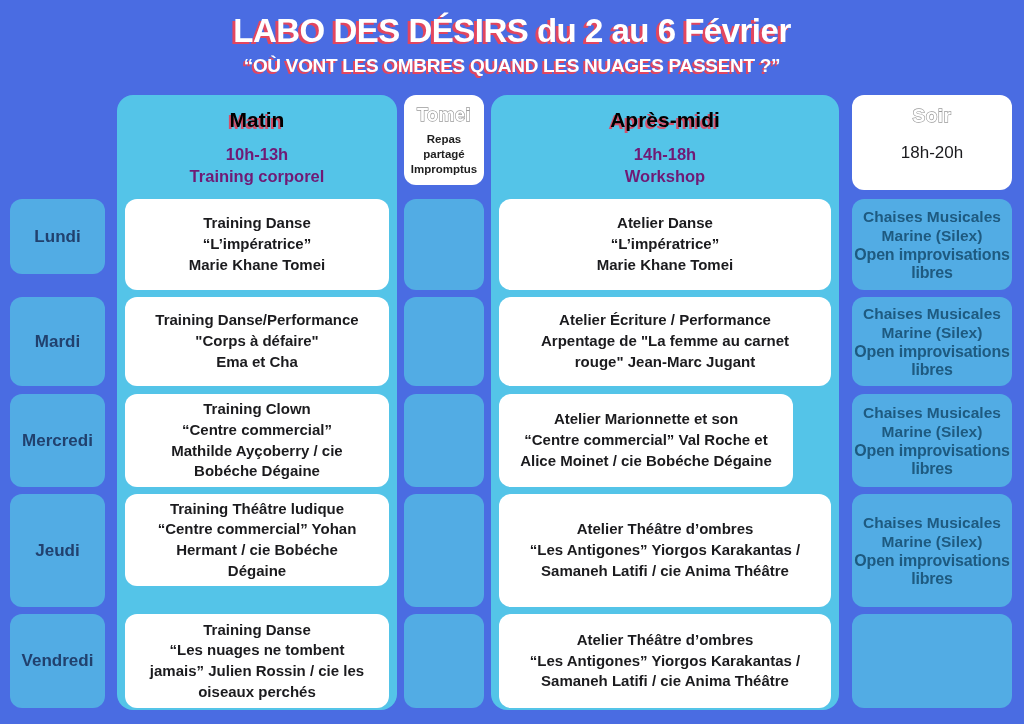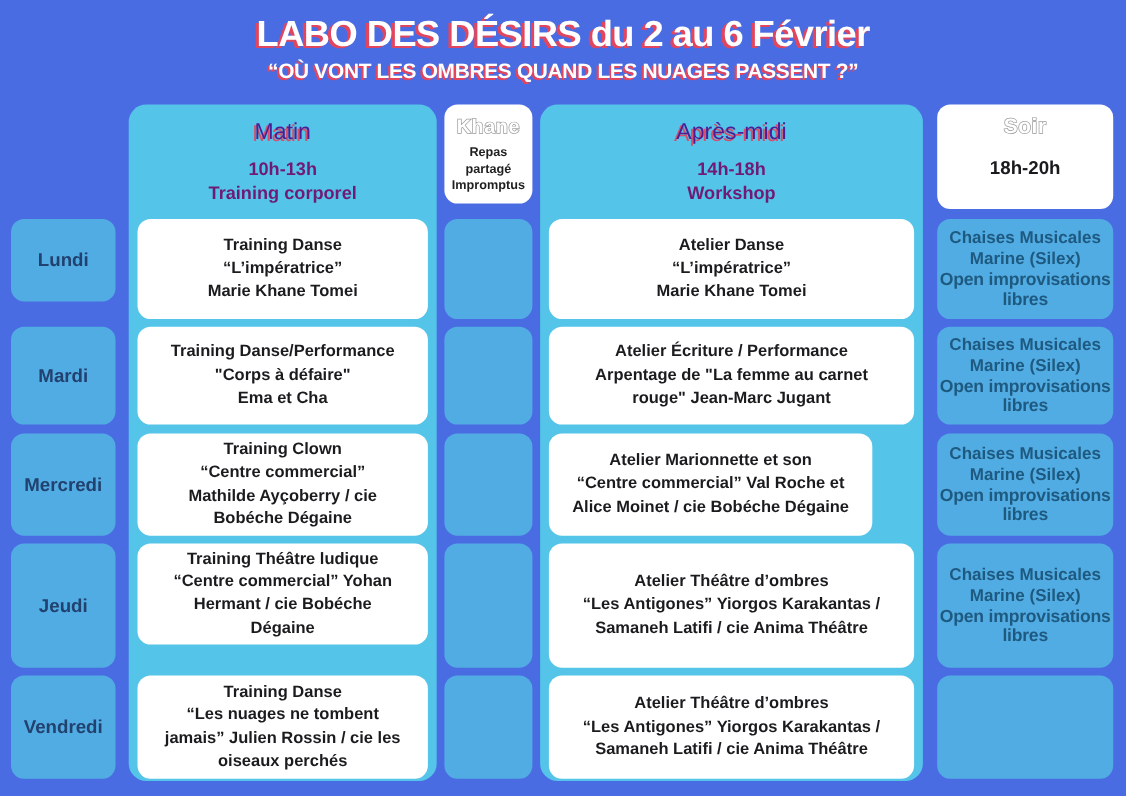--- a/index.html
+++ b/index.html
@@ -32,21 +32,21 @@
     background:#52ace4; border-radius:12px;
     display:flex; align-items:center; justify-content:center;
     color:#21416e; font-weight:700; font-size:17px;
   }
   .strip {
     position:absolute; top:95px; height:615px;
     background:#54c4e8; border-radius:16px;
   }
   .strip-head { padding-top:13px; text-align:center; }
   .col-title {
-    color:#4c1d95; font-size:21px; font-weight:400;
+    color:#000000; font-size:21px; font-weight:700;
     text-shadow:-2px 2px 0 rgba(224,70,95,0.9);
     margin-bottom:11px;
   }
   .col-sub {
     color:#701a75; font-size:16.5px; font-weight:700; line-height:1.35;
     white-space:pre-line;
   }
   .card {
     position:absolute; background:#ffffff; border-radius:12px;
     display:flex; align-items:center; justify-content:center;
@@ -68,21 +68,21 @@
     position:absolute; background:#52ace4; border-radius:12px;
     display:flex; flex-direction:column; align-items:center; justify-content:center;
     text-align:center; color:#1e5a80;
   }
   .soir-line1 { font-size:15.5px; font-weight:700; line-height:1.25; }
   .soir-line3 { font-size:16px; font-weight:700; letter-spacing:-0.2px; margin-top:1px; }
   .midi-note {
     color:#1f1f1f; font-size:11.5px; font-weight:700; line-height:1.3;
     white-space:pre-line; margin-top:6px;
   }
-  .soir-time { color:#1b1b1e; font-size:17px; font-weight:700; margin-top:16px; }
+  .soir-time { color:#1b1b1e; font-size:17px; font-weight:400; margin-top:16px; }
 </style>
 </head>
 <body>
 
 <div class="page">
 
   <div class="title">LABO DES DÉSIRS du 2 au 6 Février</div>
   <div class="subtitle">“OÙ VONT LES OMBRES QUAND LES NUAGES PASSENT ?”</div>
 
   <div class="day-box" style="top:199px;height:75px;">Lundi</div>
@@ -111,21 +111,21 @@
   <div class="card" style="left:125px;width:264px;top:494px;height:92px;">Training Théâtre ludique
 “Centre commercial” Yohan
 Hermant / cie Bobéche
 Dégaine</div>
   <div class="card" style="left:125px;width:264px;top:614px;height:94px;">Training Danse
 “Les nuages ne tombent
 jamais” Julien Rossin / cie les
 oiseaux perchés</div>
 
   <div class="white-head" style="left:404px;top:95px;width:80px;height:90px;">
-    <div class="outline-label" style="font-size:18px;">Khane</div>
+    <div class="outline-label" style="font-size:18px;">Tomei</div>
     <div class="midi-note">Repas
 partagé
 Impromptus</div>
   </div>
   <div class="cell-blue" style="left:404px;width:80px;top:199px;height:91px;"></div>
   <div class="cell-blue" style="left:404px;width:80px;top:297px;height:89px;"></div>
   <div class="cell-blue" style="left:404px;width:80px;top:394px;height:93px;"></div>
   <div class="cell-blue" style="left:404px;width:80px;top:494px;height:113px;"></div>
   <div class="cell-blue" style="left:404px;width:80px;top:614px;height:94px;"></div>
 

